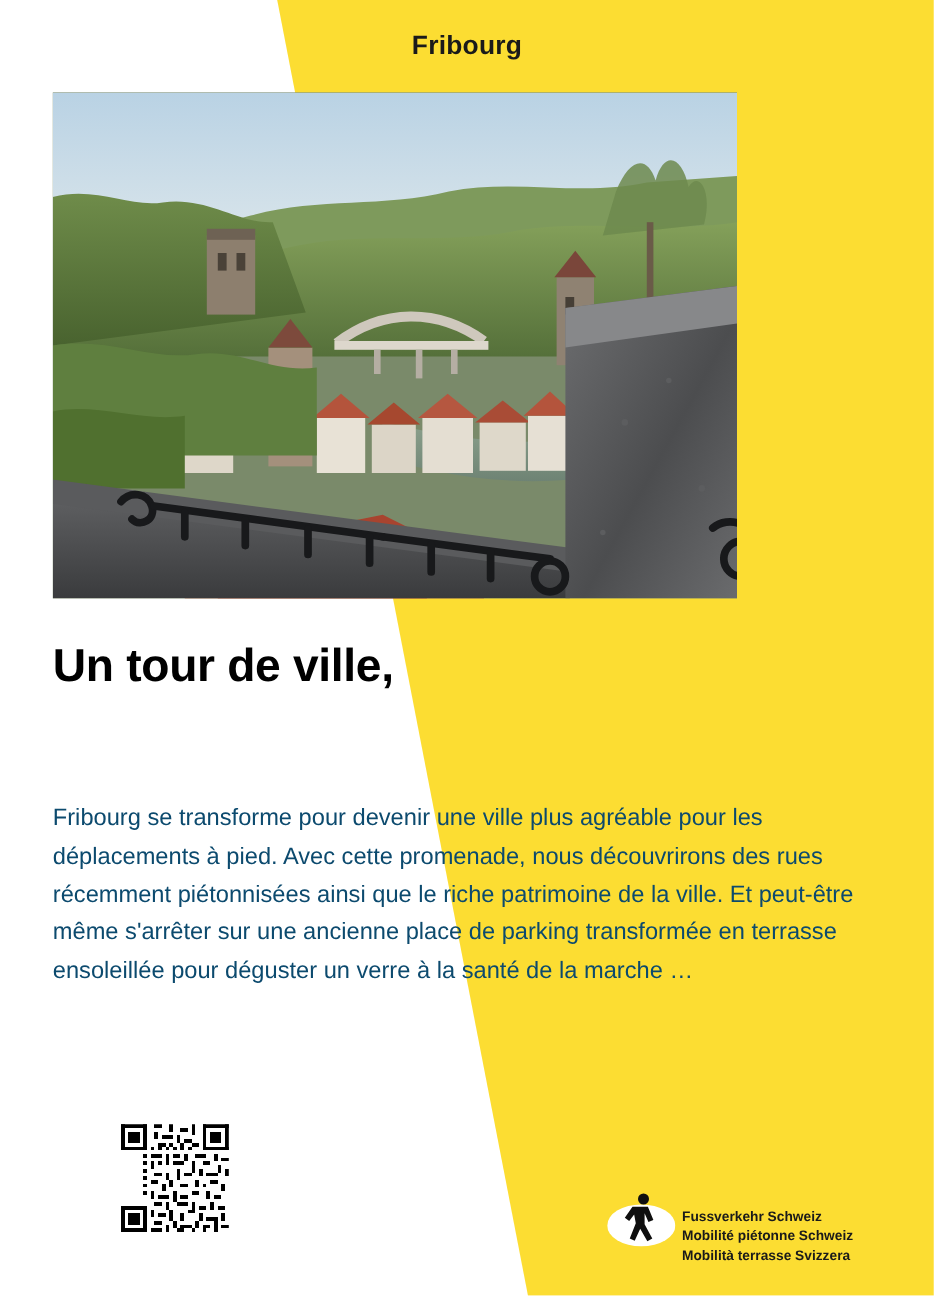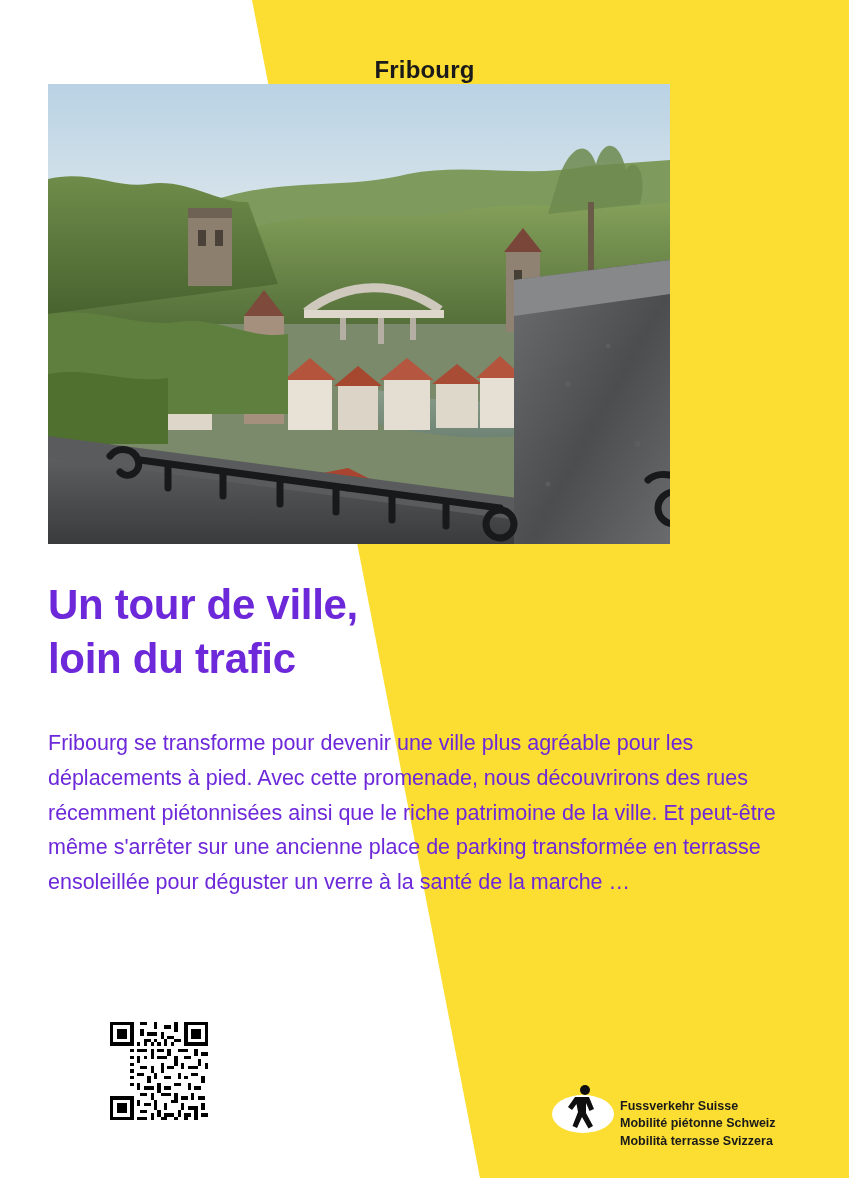--- a/index.html
+++ b/index.html
@@ -31,21 +31,20 @@
   .header-title {
     position: absolute;
     left: 0;
     top: 28px;
     width: 849px;
     text-align: center;
     font-size: 24px;
     font-weight: bold;
     color: #1a1a1a;
     letter-spacing: 0.2px;
-    margin-top: 28px;
   }
 
   
   .photo {
     position: absolute;
     left: 48px;
     top: 84px;
     width: 622px;
     height: 460px;
     overflow: hidden;
@@ -55,34 +54,34 @@
 
   
   .headline {
     position: absolute;
     left: 48px;
     top: 578px;
     width: 640px;
     font-size: 42px;
     line-height: 1.28;
     font-weight: bold;
-    color: #6d28d9;
+    color: #000000;
     letter-spacing: -0.3px;
   }
   .headline .line { display: block; }
 
   
   .bodytext {
     position: absolute;
     left: 48px;
     top: 726px;
     width: 740px;
     font-size: 21.5px;
     line-height: 1.62;
-    color: #6d28d9;
+    color: #0c4a6e;
   }
 
   
   .qr {
     position: absolute;
     left: 110px;
     top: 1022px;
     width: 98px;
     height: 98px;
     background: #ffffff;
@@ -244,21 +243,20 @@
       <g stroke="#18191b" stroke-width="7" fill="none">
         <circle cx="452" cy="440" r="14"></circle>
         <circle cx="626" cy="424" r="16"></circle>
       </g>
       <path d="M600,396 C614,384 640,392 640,414" stroke="#18191b" stroke-width="7" fill="none" stroke-linecap="round"></path>
     </svg>
   </div>
 
   <div class="headline">
     <span class="line">Un tour de ville,</span>
-    <span class="line">loin du trafic</span>
   </div>
 
   <div class="bodytext">Fribourg se transforme pour devenir une ville plus agréable pour les déplacements à pied. Avec cette promenade, nous découvrirons des rues récemment piétonnisées ainsi que le riche patrimoine de la ville. Et peut-être même s'arrêter sur une ancienne place de parking transformée en terrasse ensoleillée pour déguster un verre à la santé de la marche …</div>
 
   <div class="qr">
     <svg width="98" height="98" viewBox="0 0 29 29" shape-rendering="crispEdges" xmlns="http://www.w3.org/2000/svg">
       <rect width="29" height="29" fill="#ffffff"></rect>
       <g fill="#000000">
 
         <rect x="0" y="0" width="7" height="1"></rect>
@@ -374,19 +372,19 @@
     <div class="logo-mark">
       <svg width="62" height="62" viewBox="0 0 62 62" xmlns="http://www.w3.org/2000/svg">
         <ellipse cx="31" cy="36" rx="31" ry="19" fill="#ffffff"></ellipse>
         <g fill="#0f0f0f">
           <circle cx="33" cy="12" r="5"></circle>
           <path d="M30,19 L37,19 L42,31 L37.5,33 L34,25 L34,35 L41,48 L36.5,50.5 L30,39 L25,50 L20.5,48 L26,34 L24.5,26 L20,32 L16,29 L23,19 Z"></path>
         </g>
       </svg>
     </div>
     <div class="logo-text">
-      <span>Fussverkehr Suisse</span>
+      <span>Fussverkehr Schweiz</span>
       <span>Mobilité piétonne Schweiz</span>
       <span>Mobilità terrasse Svizzera</span>
     </div>
   </div>
 
 </div>
 
 </body></html>

